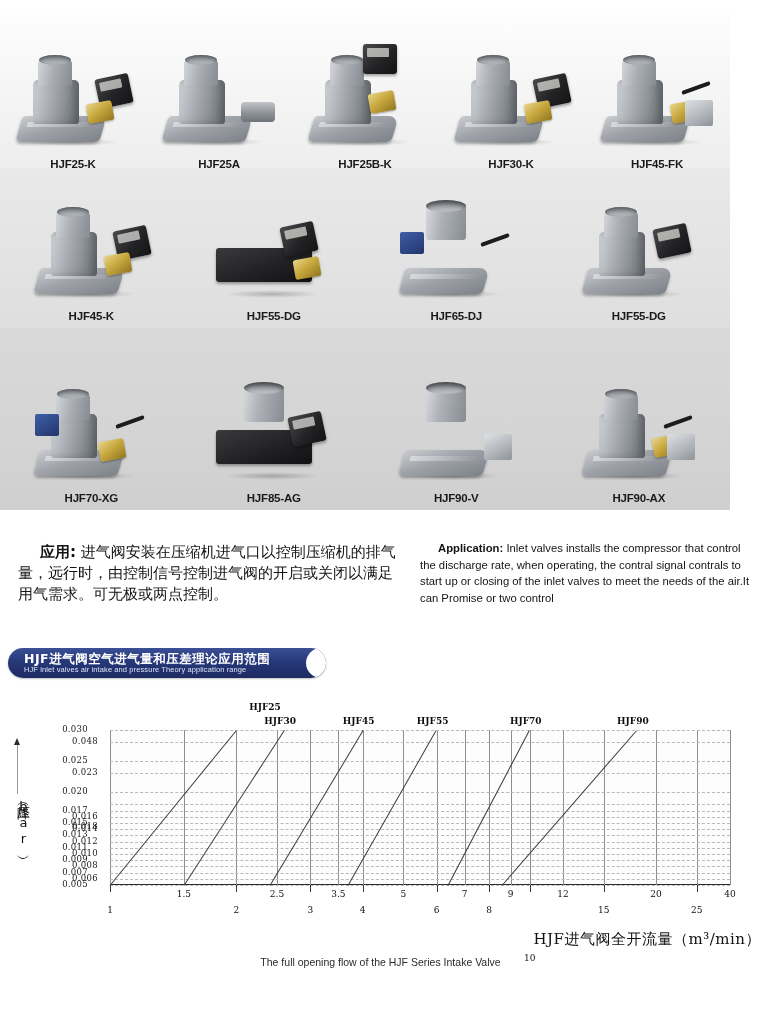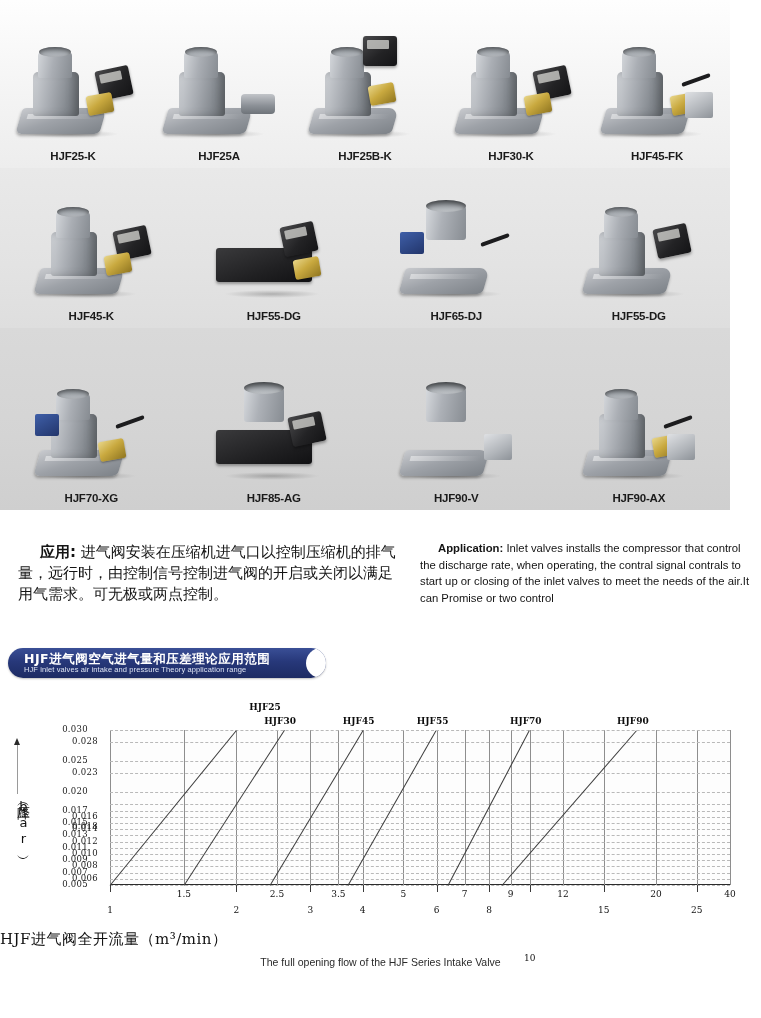--- a/index.html
+++ b/index.html
@@ -7,21 +7,21 @@
     width: 761px; height: 1018px;
     background: #ffffff;
     font-family: "Liberation Sans", sans-serif;
     overflow: hidden;
   }
   .page { position: relative; width: 761px; height: 1018px; background:#fff; }
 
   
   .grid-wrap { position:absolute; left:0; top:0; width:761px; height:520px; }
   .prow { position:absolute; left:0; width:730px; display:flex; }
-  .prow.r1 { top:0;   height:168px; background: linear-gradient(180deg,#fefefe 0%,#f4f4f4 55%,#ededed 100%); }
+  .prow.r1 { top:8px;   height:168px; background: linear-gradient(180deg,#fefefe 0%,#f4f4f4 55%,#ededed 100%); }
   .prow.r2 { top:168px; height:160px; background: linear-gradient(180deg,#e9e9e9 0%,#e3e3e3 60%,#dedede 100%); }
   .prow.r3 { top:328px; height:182px; background: linear-gradient(180deg,#d9d9d9 0%,#d4d4d4 60%,#cfcfcf 100%); }
   .pcell { flex:1 1 0; position:relative; display:flex; flex-direction:column;
            align-items:center; justify-content:flex-end; padding-bottom:6px; }
   .pcap { font-size:11.5px; font-weight:bold; color:#1a1a1a; letter-spacing:-0.2px;
           font-family:"Liberation Sans", sans-serif; white-space:nowrap; }
   .pimg { position:relative; width:120px; height:104px; margin-bottom:12px; }
 
   
   .v-base { position:absolute; left:6px; bottom:4px; width:84px; height:26px;
@@ -131,21 +131,21 @@
   .yaxis-title .txt { position:absolute; left:0; top:58px; width:28px;
             font-size:13px; color:#111; font-family:"DejaVu Sans", sans-serif;
             writing-mode: vertical-rl; text-orientation: upright;
             letter-spacing:1px; white-space:nowrap; }
   .yaxis-title .arr { position:absolute; left:13px; top:4px; width:1px; height:52px;
             background:#9a9a9a; }
   .yaxis-title .arr:before { content:""; position:absolute; left:-3px; top:-4px;
             width:0;height:0; border-left:3.5px solid transparent;
             border-right:3.5px solid transparent; border-bottom:7px solid #2a2a2a; }
 
-  .xaxis-title-cn { position:absolute; left:0; top:240px; width:761px; text-align:left;
+  .xaxis-title-cn { position:absolute; left:0; top:240px; width:761px; text-align:right;
             font-size:15px; color:#111; font-family:"DejaVu Serif", serif;
             letter-spacing:.5px; }
   .xaxis-title-en { position:absolute; left:0; top:266px; width:761px; text-align:center;
             font-size:10.5px; color:#2a2a2a; font-family:"Liberation Sans", sans-serif; }
 </style>
 </head>
 <body>
 
 <div class="page">
 
@@ -321,21 +321,21 @@
         <div class="ylab-col1" style="top: 96px;">0.020</div>
         <div class="ylab-col1" style="top: 114.6px;">0.017</div>
         <div class="ylab-col1" style="top: 127px;">0.015</div>
         <div class="ylab-col1" style="top: 139.4px;">0.013</div>
         <div class="ylab-col1" style="top: 151.8px;">0.011</div>
         <div class="ylab-col1" style="top: 164.2px;">0.009</div>
         <div class="ylab-col1" style="top: 176.6px;">0.007</div>
         <div class="ylab-col1" style="top: 189px;">0.005</div>
       </div>
     <div id="ylabels2">
-        <div class="ylab-col2" style="top: 46.4px;">0.028</div>
+        <div class="ylab-col2" style="top: 46.4px;">0.048</div>
         <div class="ylab-col2" style="top: 77.4px;">0.023</div>
         <div class="ylab-col2" style="top: 108.4px; margin-top: 23px;">0.018</div>
         <div class="ylab-col2" style="top: 120.8px;">0.016</div>
         <div class="ylab-col2" style="top: 133.2px;">0.014</div>
         <div class="ylab-col2" style="top: 145.6px;">0.012</div>
         <div class="ylab-col2" style="top: 158px;">0.010</div>
         <div class="ylab-col2" style="top: 170.4px;">0.008</div>
         <div class="ylab-col2" style="top: 182.8px;">0.006</div>
       </div>
 

